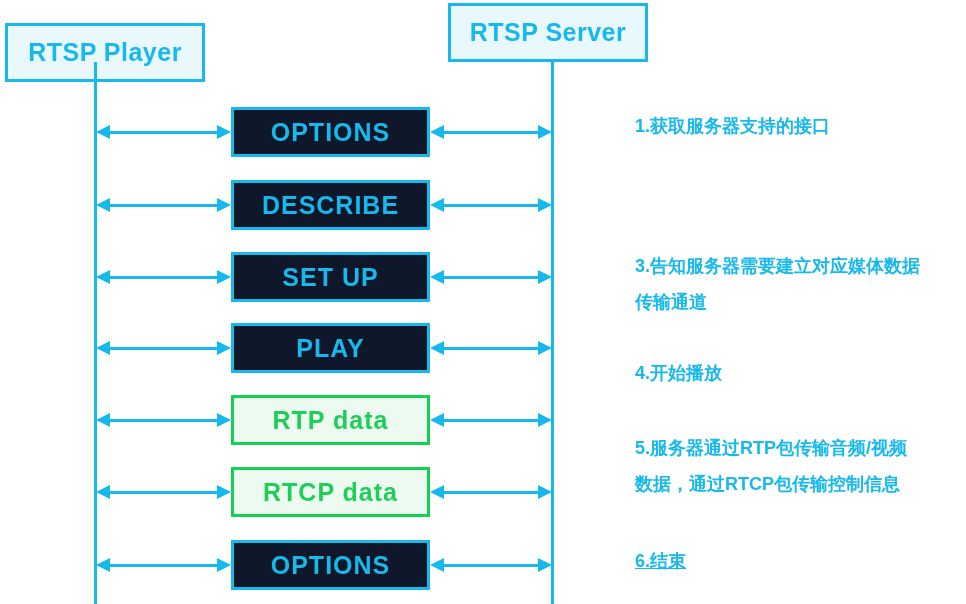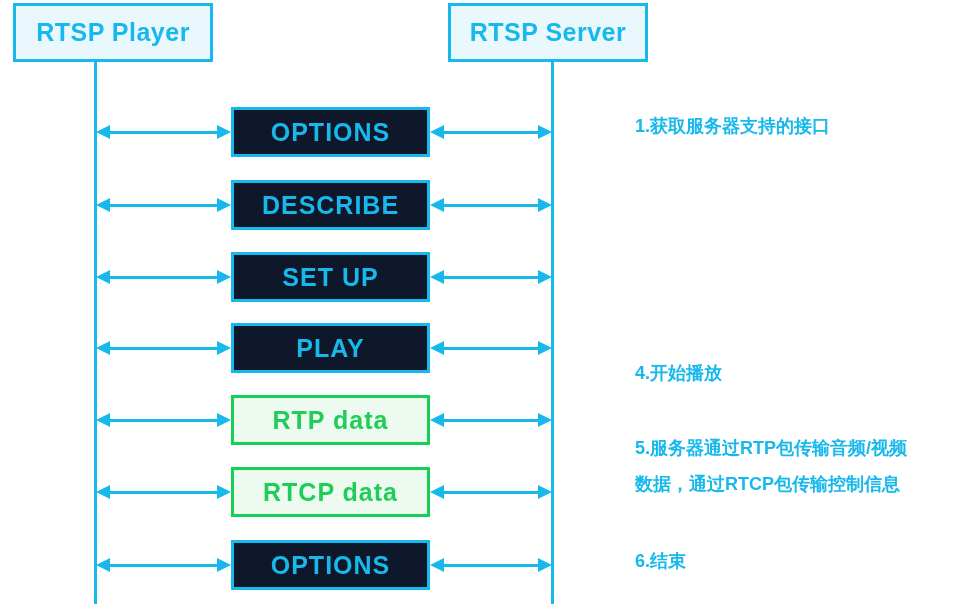--- a/index.html
+++ b/index.html
@@ -10,21 +10,21 @@
     overflow:hidden;
     font-family:"Liberation Sans","DejaVu Sans",sans-serif;
   }
   
   .actor{
     position:absolute;top:3px;height:53px;width:194px;
     border:3px solid #17B8EC;background:#E9F8FD;
     display:flex;align-items:center;justify-content:center;
     color:#17B8EC;font-size:25px;font-weight:bold;letter-spacing:0.5px;
   }
-  #actor-player{left:13px;}
+  #actor-player{left:5px;margin-top:20px;}
   #actor-server{left:448px;}
   
   .lifeline{
     position:absolute;top:62px;height:542px;width:3px;background:#17B8EC;
   }
   #lifeline-player{left:94px;}
   #lifeline-server{left:551px;}
   
   .msg-box{
     position:absolute;left:231px;width:193px;height:44px;
@@ -52,21 +52,21 @@
   .row1 .arrow{top:125px;} .row2 .arrow{top:198px;} .row3 .arrow{top:270px;}
   .row4 .arrow{top:341px;} .row5 .arrow{top:413px;} .row6 .arrow{top:485px;}
   .row7 .arrow{top:558px;}
   
   .annotation{
     position:absolute;left:635px;
     color:#17B8EC;font-size:18px;font-weight:bold;
     line-height:36px;white-space:pre-line;
   }
   #ann-1{top:108px;} #ann-2{top:178px;} #ann-3{top:248px;}
-  #ann-4{top:355px;} #ann-5{top:430px;} #ann-6{top:543px;}
+  #ann-4{top:355px;} #ann-5{top:430px;} #ann-6{top:543px;text-decoration:underline;}
 </style>
 </head>
 <body>
 
 <div id="canvas">
 
   <div class="actor" id="actor-player">RTSP Player</div>
   <div class="actor" id="actor-server">RTSP Server</div>
 
   <div class="lifeline" id="lifeline-player"></div>
@@ -164,18 +164,20 @@
     </div>
     <div class="msg-box">OPTIONS</div>
     <div class="arrow right">
       <span class="head-l"></span>
       <span class="line"></span>
       <span class="head-r"></span>
     </div>
   </div>
 
   <div class="annotation" id="ann-1">1.获取服务器支持的接口</div>
+  <div class="annotation" id="ann-3">3.告知服务器需要建立对应媒体数据
+传输通道</div>
   <div class="annotation" id="ann-4">4.开始播放</div>
   <div class="annotation" id="ann-5">5.服务器通过RTP包传输音频/视频
 数据，通过RTCP包传输控制信息</div>
   <div class="annotation" id="ann-6">6.结束</div>
 
 </div>
 
 </body></html>

